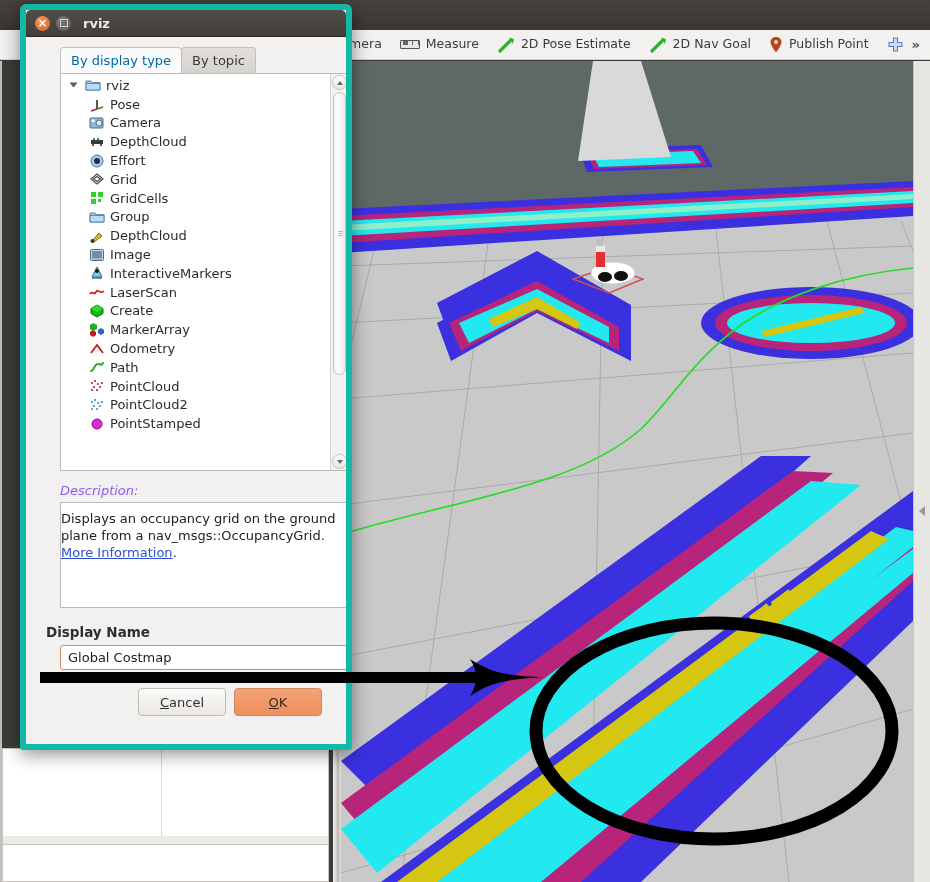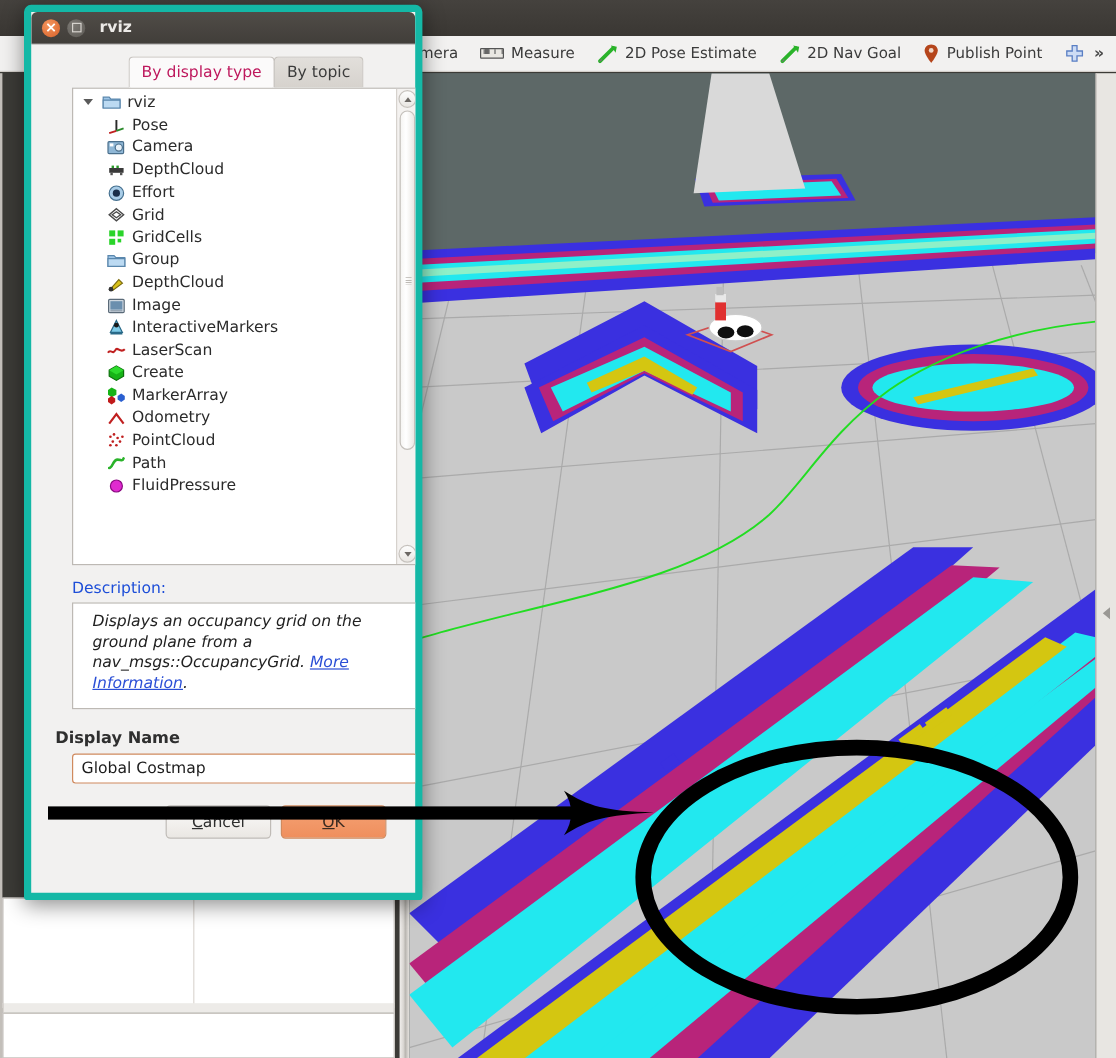--- a/index.html
+++ b/index.html
@@ -131,22 +131,22 @@
 
   .tabs { display: flex; align-items: flex-end; margin-left: 22px; height: 26px; }
   .tab {
     height: 26px; padding: 0 10px; display: flex; align-items: center;
     font-size: 13px; color: #3b3b3b;
     border: 1px solid #c3bfba; border-bottom: none;
     border-radius: 4px 4px 0 0;
     background: linear-gradient(to bottom,#e2dfdb,#d6d2cd);
   }
   .tab.active {
-    background: #fbfafa; color: #be185d;
-    position: relative; z-index: 3; margin-left: 47px;
+    background: #fbfafa; color: #0369a1;
+    position: relative; z-index: 3;
   }
   .tab + .tab { margin-left: -1px; justify-content: center; }
 
   .tree-wrap {
     position: relative; margin: 0 0 0 22px; width: 288px; height: 398px;
     background: #ffffff; border: 1px solid #bdb9b4;
     overflow: hidden;
   }
   .tree { position: absolute; left: 0; top: 0; right: 17px; top: 0; padding: 2px 0 0 0; }
   .trow {
@@ -171,25 +171,25 @@
   .tsb-thumb {
     position: absolute; left: 2px; top: 18px; width: 13px; height: 283px;
     border: 1px solid #c4c0bb; border-radius: 7px;
     background: linear-gradient(to right,#f6f5f3,#ffffff 40%,#ebe8e4);
   }
   .tsb-thumb:after {
     content:""; position:absolute; left:4px; top:50%; margin-top:-3px; width:5px; height:6px;
     background: repeating-linear-gradient(to bottom,#bdb9b4 0 1px, transparent 1px 2px);
   }
 
-  .desc-label { margin: 12px 0 4px 22px; font-size: 13px; color: #1d4ed8; }
+  .desc-label { margin: 12px 0 4px 22px; font-size: 13px; color: #8b5cf6; font-style: italic; }
   .desc-box {
-    margin-left: 22px; width: 288px; height: 89px;
+    margin-left: 22px; width: 288px; height: 106px;
     background: #fff; border: 1px solid #bdb9b4;
-    padding: 7px 16px; font-size: 13px; line-height: 17px; color: #222; font-style: italic;
+    padding: 7px 0; font-size: 13px; line-height: 17px; color: #222;
   }
   .desc-box a { color: #2b4fd6; text-decoration: underline; }
 
   .dn-label { margin: 16px 0 5px 8px; font-size: 13.5px; font-weight: bold; color: #2f2f2f; }
   .dn-input {
     margin-left: 22px; width: 288px; height: 25px;
     background: #fff; border: 1.5px solid #d08a5e; border-radius: 3px;
     display: flex; align-items: center; padding: 0 7px;
     font-size: 13px; color: #1c1c1c;
   }
@@ -517,44 +517,59 @@
               <span>MarkerArray</span>
             </div>
             <div class="trow child">
               <span class="ticon"><svg width="16" height="16" viewBox="0 0 16 16">
                   <path d="M2 12 L8 4 L14 12" stroke="#c02020" stroke-width="1.8" fill="none"></path>
                 </svg></span>
               <span>Odometry</span>
             </div>
             <div class="trow child">
               <span class="ticon"><svg width="16" height="16" viewBox="0 0 16 16">
+                  <path d="M2 12 C5 12, 5 5, 9 5 C12 5, 13 7, 14 4" stroke="#2ab32a" stroke-width="2.2" fill="none" stroke-linecap="round"></path>
+                </svg></span>
+              <span>Path</span>
+            </div>
+            <div class="trow child">
+              <span class="ticon"><svg width="16" height="16" viewBox="0 0 16 16">
                   <g fill="#c02020">
                     <circle cx="3" cy="5" r="1.1"></circle>
                     <circle cx="6" cy="3" r="1.1"></circle>
                     <circle cx="9" cy="6" r="1.1"></circle>
                     <circle cx="5" cy="9" r="1.1"></circle>
                     <circle cx="11" cy="9" r="1.1"></circle>
                     <circle cx="8" cy="12" r="1.1"></circle>
                     <circle cx="13" cy="5" r="1.1"></circle>
                     <circle cx="3" cy="12" r="1.1"></circle>
                   </g>
                 </svg></span>
               <span>PointCloud</span>
             </div>
             <div class="trow child">
               <span class="ticon"><svg width="16" height="16" viewBox="0 0 16 16">
-                  <path d="M2 12 C5 12, 5 5, 9 5 C12 5, 13 7, 14 4" stroke="#2ab32a" stroke-width="2.2" fill="none" stroke-linecap="round"></path>
-                </svg></span>
-              <span>Path</span>
+                  <g fill="#2a8fd0">
+                    <circle cx="3" cy="5" r="1.1"></circle>
+                    <circle cx="6" cy="3" r="1.1"></circle>
+                    <circle cx="9" cy="6" r="1.1"></circle>
+                    <circle cx="5" cy="9" r="1.1"></circle>
+                    <circle cx="11" cy="9" r="1.1"></circle>
+                    <circle cx="8" cy="12" r="1.1"></circle>
+                    <circle cx="13" cy="5" r="1.1"></circle>
+                    <circle cx="3" cy="12" r="1.1"></circle>
+                  </g>
+                </svg></span>
+              <span>PointCloud2</span>
             </div>
             <div class="trow child">
               <span class="ticon"><svg width="16" height="16" viewBox="0 0 16 16">
                   <circle cx="8" cy="8" r="5" fill="#e02ad0" stroke="#8a0a80"></circle>
                 </svg></span>
-              <span>FluidPressure</span>
+              <span>PointStamped</span>
             </div>
           </div>
 
         <div class="tscroll">
           <div class="tsb-btn up"></div>
           <div class="tsb-thumb"></div>
           <div class="tsb-btn dn"></div>
         </div>
       </div>
 

